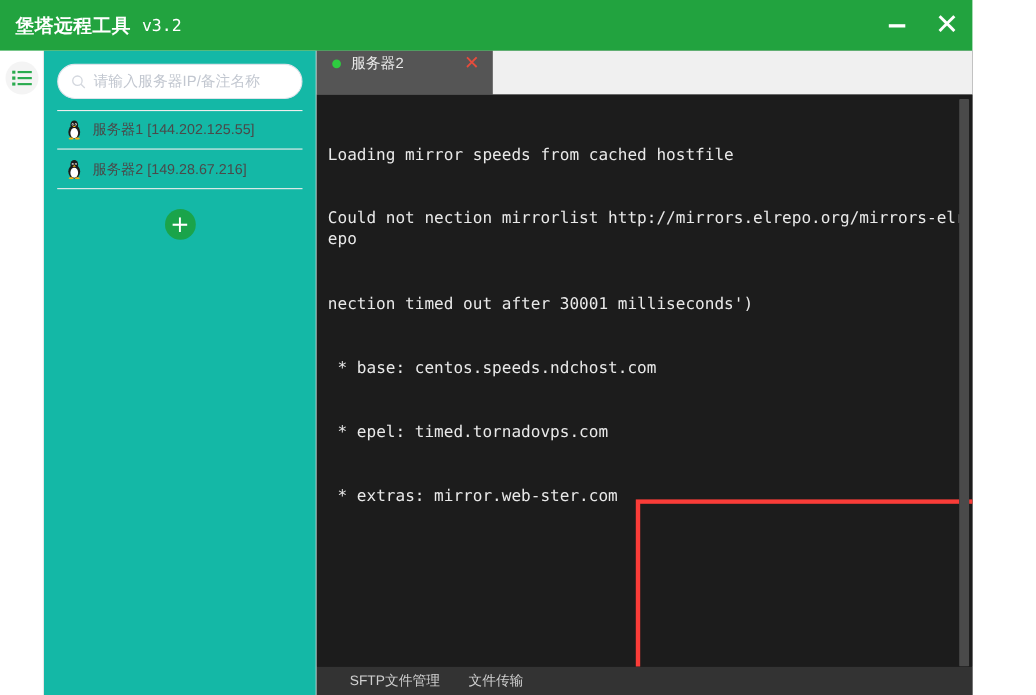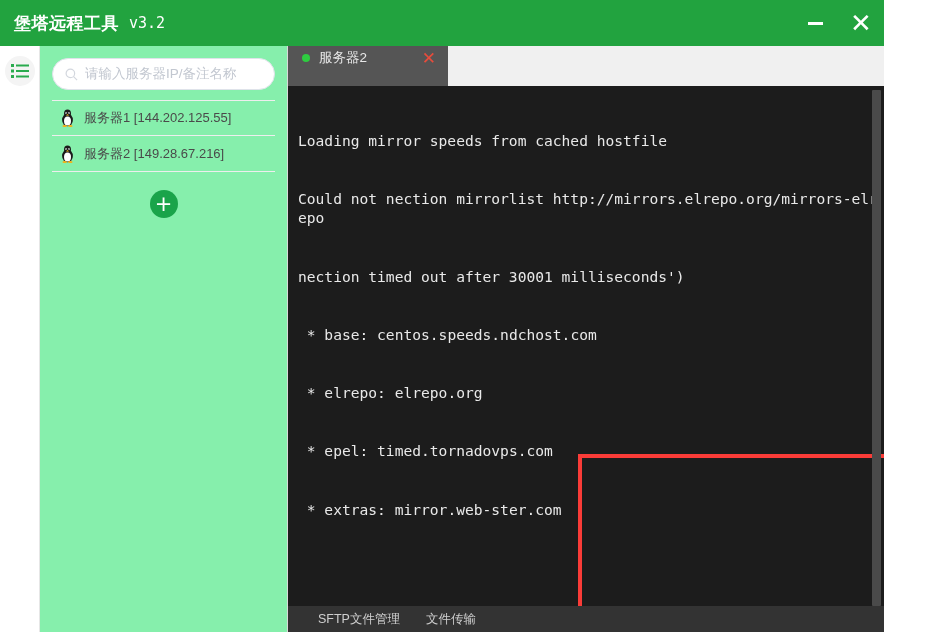--- a/index.html
+++ b/index.html
@@ -77,21 +77,21 @@
     width: 30px; height: 30px; border-radius: 50%;
     background: #f4f4f4;
     display: flex; align-items: center; justify-content: center;
     cursor: pointer;
   }
 
   
   .sidebar {
     width: 248px;
     flex: 0 0 248px;
-    background: #86efac;
+    background: #14b8a6;
     border-right: 1px solid #d9d9d9;
     padding: 12px 12px 0 12px;
   }
   .search-box {
     height: 32px;
     border: 1px solid #dfe3ea;
     border-radius: 16px;
     display: flex; align-items: center;
     padding: 0 12px;
     background: #ffffff;
@@ -328,21 +328,20 @@
           <span class="tab-close">✕</span>
         </div>
       </div>
 
       <div class="terminal-wrap">
         <div class="terminal">
           <div class="t-line c-white">Loading mirror speeds from cached hostfile</div>
           <div class="t-line c-white">Could not nection mirrorlist http://mirrors.elrepo.org/mirrors-elrepo</div>
           <div class="t-line c-white">nection timed out after 30001 milliseconds')</div>
           <div class="t-line c-white"> * base: centos.speeds.ndchost.com</div>
-          <div class="t-line c-white"> * elrepo: elrepo.org</div>
           <div class="t-line c-white"> * epel: timed.tornadovps.com</div>
           <div class="t-line c-white"> * extras: mirror.web-ster.com</div>
           
           
           
           
           
 
           
 

